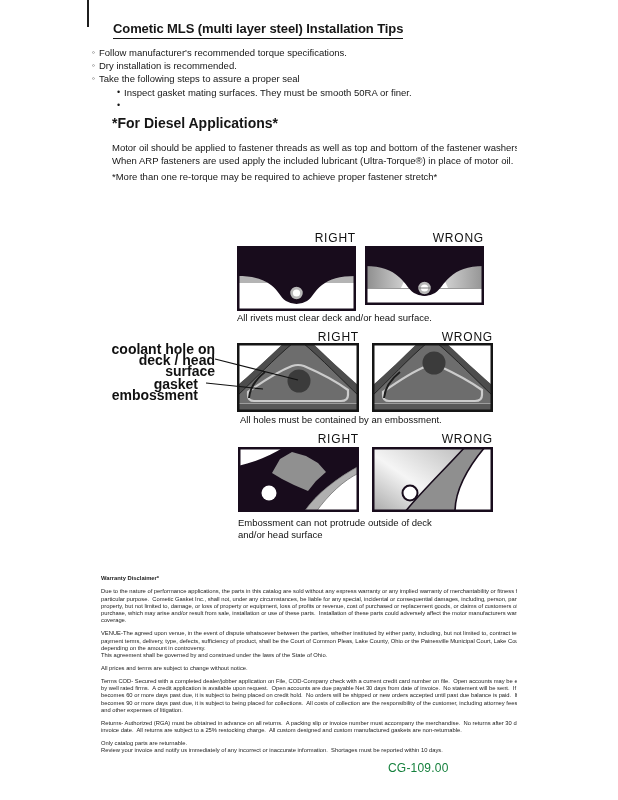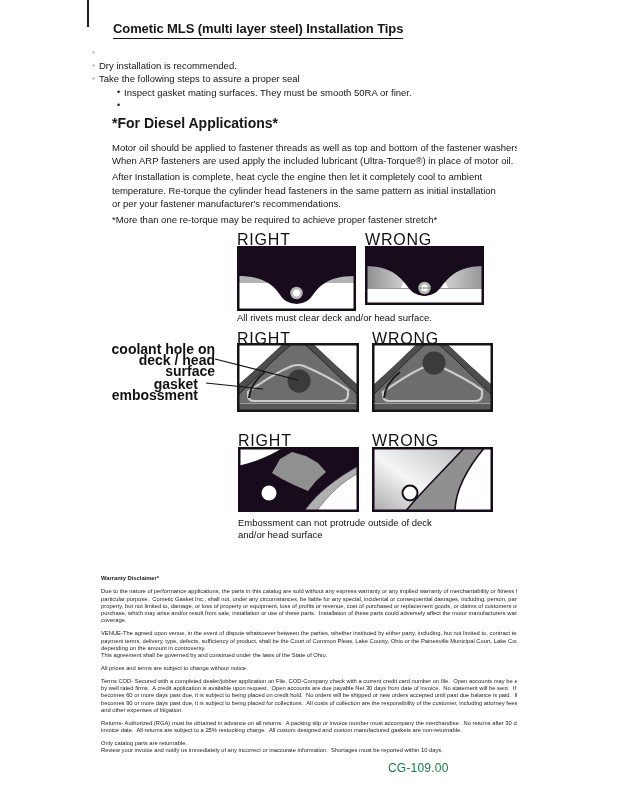--- a/index.html
+++ b/index.html
@@ -12,21 +12,21 @@
            border-bottom:1.5px solid #161616; padding-bottom:2px; white-space:nowrap; }
   .tips { left:92px; top:46px; font-size:9.5px; line-height:13.2px; width:470px; }
   .tip { display:flex; }
   .tip .marker { width:7px; flex:0 0 7px; text-align:left; }
   .marker.open { font-size:8px; transform:translateY(-0.5px); }
   .marker.filled { font-size:9px; }
   .subtip { margin-left:25px; }
   .diesel { left:112px; top:115px; width:440px; }
   .diesel-heading { font-size:14px; font-weight:bold; margin-bottom:10px; }
   .diesel p { font-size:9.5px; line-height:13.4px; margin-bottom:2.5px; white-space:pre-line; }
-  .fig-label { font-size:16px; letter-spacing:0.8px; text-align:left; color:#111; }
+  .fig-label { font-size:12px; letter-spacing:0.8px; text-align:right; color:#111; }
   .fig { display:block; }
   .caption { font-size:9.5px; color:#111; white-space:pre-line; line-height:12px; }
   .callout { font-size:14px; line-height:11px; text-align:right; color:#111; white-space:pre-line;font-weight:bold; }
   .leader { pointer-events:none; z-index:5; }
   .legal { left:101px; top:575px; width:450px; font-size:5.8px; line-height:7.3px; color:#222; }
   .legal-heading { font-weight:bold; margin-bottom:6px; }
   .legal p { margin-bottom:5.5px; white-space:pre-wrap; }
   .footer-code { left:388px; top:761px; font-size:12px; color:#15803d; letter-spacing:0.2px; }
 </style>
 </head>
@@ -34,20 +34,21 @@
 
 <div class="page">
 
   <div class="abs crop-mark"></div>
 
   <div class="abs title">Cometic MLS (multi layer steel) Installation Tips</div>
 
   <div class="abs tips">
     <div class="tip">
       <span class="marker open">◦</span>
+      <span>Follow manufacturer's recommended torque specifications.</span>
     </div>
     <div class="tip">
       <span class="marker open">◦</span>
       <span>Dry installation is recommended.</span>
     </div>
     <div class="tip">
       <span class="marker open">◦</span>
       <span>Take the following steps to assure a proper seal</span>
     </div>
     <div class="tip subtip">
@@ -56,23 +57,20 @@
     </div>
     <div class="tip subtip">
       <span class="marker filled">•</span>
     </div>
   </div>
 
   <div class="abs diesel">
     <div class="diesel-heading">*For Diesel Applications*</div>
     <p>Motor oil should be applied to fastener threads as well as top and bottom of the fastener washers.
 When ARP fasteners are used apply the included lubricant (Ultra-Torque®) in place of motor oil.</p>
-    <p>After Installation is complete, heat cycle the engine then let it completely cool to ambient
-temperature. Re-torque the cylinder head fasteners in the same pattern as initial installation
-or per your fastener manufacturer's recommendations.</p>
     <p>*More than one re-torque may be required to achieve proper fastener stretch*</p>
   </div>
 
   <div class="abs fig-label" style="left:237px;top:231px;width:119px;">RIGHT</div>
   <div class="abs fig-label" style="left:365px;top:231px;width:119px;">WRONG</div>
 
   <svg class="abs fig" style="left:237px;top:246px;" width="119" height="65" viewBox="0 0 119 65">
     <rect width="119" height="65" fill="#ffffff"></rect>
     <polygon points="2,30 42,30 30,37 2,37" fill="#b4b4b4"></polygon>
     <polygon points="117,30 77,30 89,37 117,37" fill="#b4b4b4"></polygon>
@@ -143,20 +141,21 @@
     <rect x="0" y="61" width="121" height="8" fill="#595959"></rect>
     <line x1="0" y1="60.5" x2="121" y2="60.5" stroke="#9e9e9e" stroke-width="1"></line>
     <rect x="1.25" y="1.25" width="118.5" height="66.5" fill="none" stroke="#151515" stroke-width="2.5"></rect>
   </svg>
 
   <svg class="abs leader" style="left:105px;top:338px;" width="420" height="72" viewBox="0 0 420 72">
     <line x1="110" y1="21" x2="193" y2="42" stroke="#111" stroke-width="1.2"></line>
     <line x1="101" y1="45" x2="158" y2="51" stroke="#111" stroke-width="1.2"></line>
   </svg>
 
+  <div class="abs caption" style="left:240px;top:414px;width:280px;">All holes must be contained by an embossment.</div>
 
   <div class="abs fig-label" style="left:238px;top:432px;width:121px;">RIGHT</div>
   <div class="abs fig-label" style="left:372px;top:432px;width:121px;">WRONG</div>
 
   <svg class="abs fig" style="left:238px;top:447px;" width="121" height="65" viewBox="0 0 121 65">
     <rect width="121" height="65" fill="#ffffff"></rect>
     <path d="M0,19 C18,15 34,8 46,0 H121 V19 C99,31 78,47 66,65 H0 Z" fill="#180c1c"></path>
     <path d="M121,19 C99,31 78,47 66,65 H78 C90,48 106,33 121,26 Z" fill="#b0b0b0" stroke="#666666" stroke-width="0.7"></path>
     <polygon points="34,26 42,12 54,5 68,9 80,16 88,25 78,34 70,44 56,38 44,32" fill="#909090"></polygon>
     <circle cx="31" cy="46" r="7.5" fill="#ffffff"></circle>

